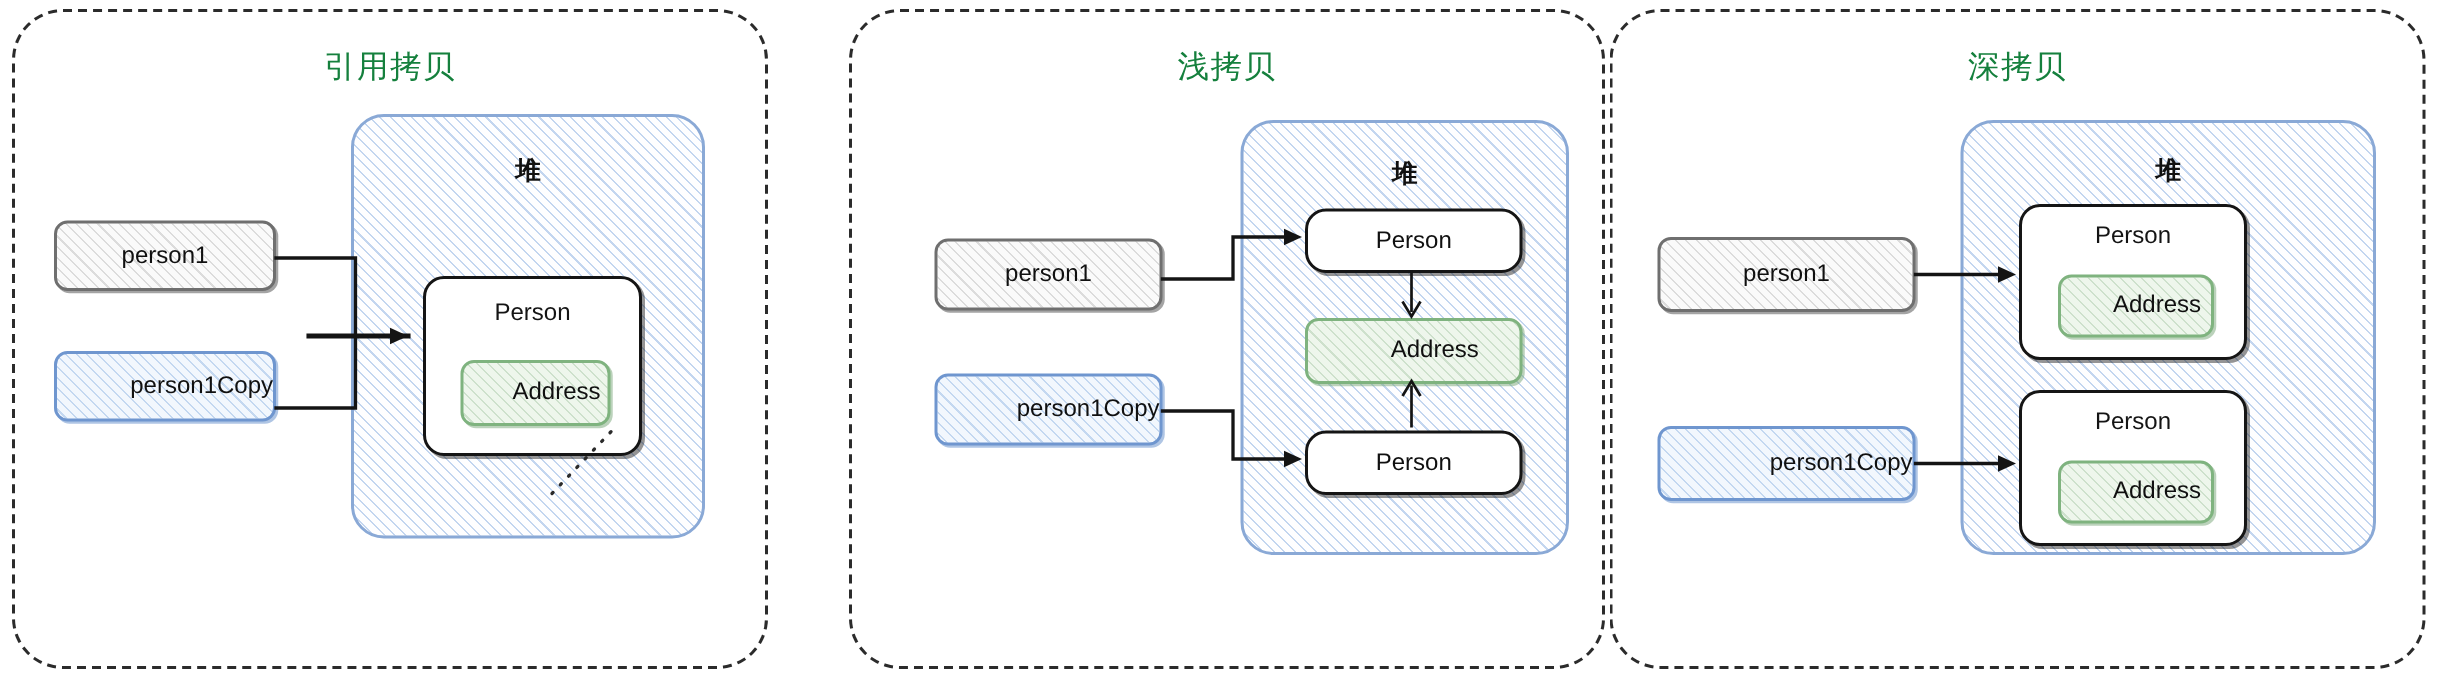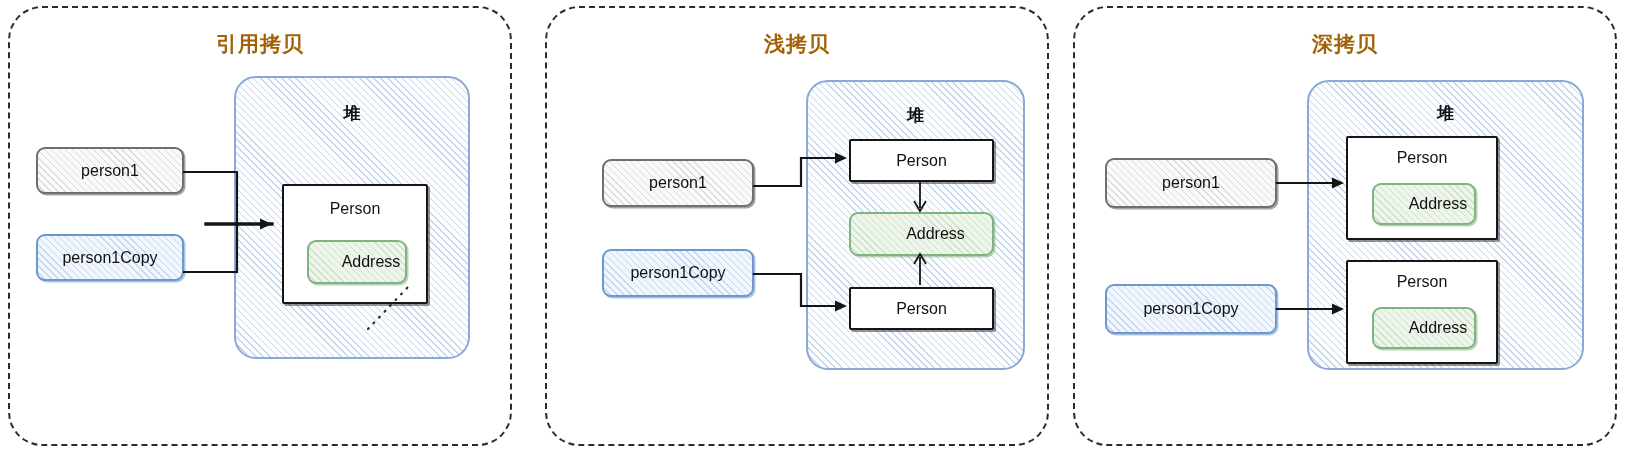--- a/index.html
+++ b/index.html
@@ -16,22 +16,22 @@
     border:2px dashed #2b2b2b;
     border-radius:34px;
     background:#ffffff;
     box-sizing:border-box;
   }
   .panel-title{
     position:absolute;
     left:0;right:0;
     text-align:center;
     font-size:21px;
-    font-weight:bold;
-    color:#a16207;
+    font-weight:normal;
+    color:#15803d;
     letter-spacing:1px;
     white-space:nowrap;
   }
 
   
   .heap{
     position:absolute;
     box-sizing:border-box;
     border:2px solid #8aa9d6;
     border-radius:22px;
@@ -74,26 +74,27 @@
     box-shadow:1.5px 1.5px 0 rgba(90,90,90,.55);
   }
   
   .box.var-blue{
     border:2px solid #6f96cf;
     background-color:#f2f7fd;
     background-image:repeating-linear-gradient(45deg,
         rgba(255,255,255,0) 0px, rgba(255,255,255,0) 4px,
         rgba(120,165,220,.38) 4px, rgba(120,165,220,.38) 5px);
     box-shadow:1.5px 1.5px 0 rgba(110,150,205,.55);
+    justify-content:flex-end;
   }
   
   .box.obj-person{
     border:2px solid #151515;
     background:#ffffff;
-    border-radius:2px;
+    border-radius:14px;
     box-shadow:2px 2px 0 rgba(20,20,20,.45);
     align-items:center;
   }
   
   .box.obj-address{
     border:2px solid #7fb37f;
     background-color:#eef6ec;
     background-image:repeating-linear-gradient(45deg,
         rgba(255,255,255,0) 0px, rgba(255,255,255,0) 4px,
         rgba(130,175,130,.30) 4px, rgba(130,175,130,.30) 5px);
@@ -150,21 +151,21 @@
 
       <path class="wire" d="M 174 264 L 227 264 L 227 216"></path>
 
       <path class="wire" style="stroke-width:3.4" d="M 196 216 L 262 216"></path>
       <path class="wire" style="fill:#141414;stroke:none" d="M 262 216 L 250 210.5 L 250 221.5 Z"></path>
 
       <path class="wire-dotted" d="M 358 321 L 400 277"></path>
     </svg>
   </div>
 
-  <div class="panel" style="left:545px;top:6px;width:504px;height:440px;">
+  <div class="panel" style="left:566px;top:6px;width:504px;height:440px;">
 
     <div class="panel-title" style="top:22px;">浅拷贝</div>
 
     <div class="heap" style="left:259px;top:72px;width:219px;height:290px;">
       <div class="heap-label" style="top:22px;">堆</div>
 
       <div class="box obj-person" style="left:41px;top:57px;width:145px;height:43px;">
         <span class="label">Person</span>
       </div>
 

